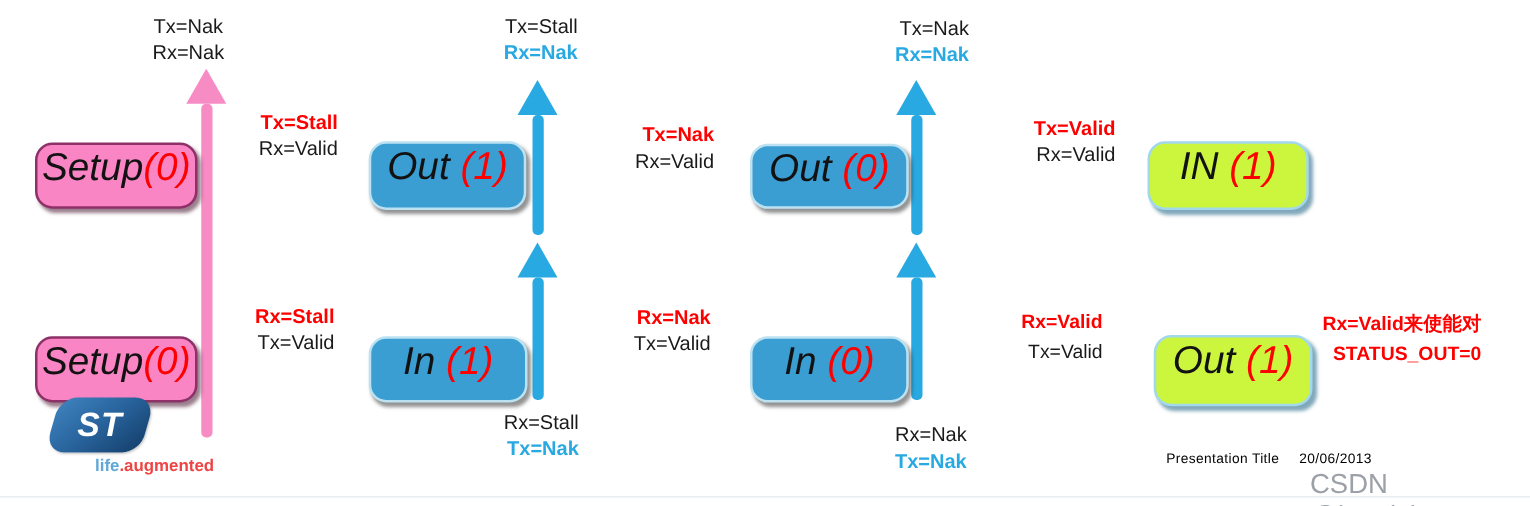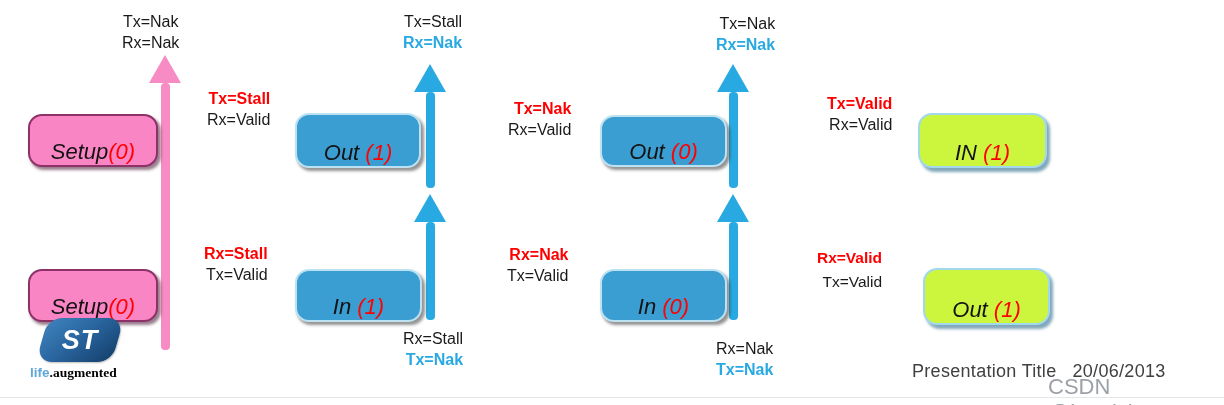--- a/index.html
+++ b/index.html
@@ -3,22 +3,22 @@
 <meta charset="utf-8">
 <style>
   html,body { margin:0; padding:0; background:#fff; }
   #slide {
     position:relative; width:1224px; height:405px; overflow:hidden;
     background:#ffffff; font-family:"Liberation Sans", sans-serif;
   }
 
   
   .box {
-    position:absolute; border-radius:14px; display:flex; align-items:flex-end;
-    justify-content:center; font-style:italic; font-size:22px; color:#121212;
+    position:absolute; border-radius:14px; display:flex; align-items:flex-start;
+    justify-content:center; font-style:italic; font-size:31px; color:#121212;
     white-space:pre; z-index:2;
   }
   .box.pink  { background:#FA85C5; border:2px solid #8E3168; box-shadow:2.5px 3px 3px rgba(70,20,45,.55); }
   .box.blue  { background:#3B9ED2; border:2px solid #BCE2F2; box-shadow:2.5px 3px 3px rgba(40,40,40,.5); }
   .box.green { background:#CCF53E; border:2px solid #A2D8EC; box-shadow:3px 3.5px 3px rgba(45,110,140,.6); }
   .box .num  { color:#FF0000; }
 
   
   .arrow { position:absolute; width:34px; display:flex; flex-direction:column; align-items:center; z-index:1; }
   .arrow .head { width:0; height:0; border-left:16px solid transparent;
@@ -30,37 +30,37 @@
   .arrow.blue .shaft { background:#29A9E1; }
 
   
   .lbl { position:absolute; font-size:16px; line-height:21px; color:#1A1A1A; white-space:nowrap; z-index:5;text-align:right; }
   .lbl .red  { color:#FF0000; font-weight:bold; }
   .lbl .blue { color:#29A9E1; font-weight:bold; }
   .lbl.note { font-size:15.5px; line-height:23.5px; }
 
   
   .footer-line { position:absolute; left:0; top:397px; width:1224px; height:1px; background:#E4E7EA; z-index:0; }
-  .pres { position:absolute; left:912px; top:361px; font-size:18px; color:#404040; letter-spacing:.3px; }
+  .pres { position:absolute; left:933px; top:361px; font-size:11px; color:#000000; letter-spacing:.3px; }
   .pres .date { margin-left:16px; }
   .watermark { position:absolute; left:1048px; top:374px; font-size:22px; color:#9CA1A7; }
 
   
   .logo { position:absolute; left:30px; top:318px; width:110px; z-index:3; }
   .logo .pebble {
     width:76px; height:44px; margin-left:12px; transform:skewX(-16deg);
     border-radius:14px 16px 14px 16px;
     background:linear-gradient(135deg,#3F83BE 0%,#2A66A0 45%,#143F6B 100%);
     display:flex; align-items:center; justify-content:center;
     box-shadow:1px 1px 2px rgba(0,0,0,.25);
   }
   .logo .st { transform:skewX(16deg); color:#fff; font-style:italic; font-weight:bold; font-size:27px; letter-spacing:1px; }
   .logo .tagline { margin-top:3px; font-size:13.5px; font-weight:bold; white-space:nowrap; }
-  .logo .tl-life { color:#5FA8D8; }
-  .logo .tl-rest { color:#000000;font-family:Liberation Serif, serif; }
+  .logo .tl-life { color:#5FA8D8;margin-left:46px; }
+  .logo .tl-rest { color:#ef4444; }
 </style>
 </head>
 <body>
 
 <div id="slide">
 
   <div class="arrow pink" style="left:148px; top:55px; height:295px;">
     <div class="head"></div>
     <div class="shaft"></div>
   </div>
@@ -147,20 +147,22 @@
   <div class="lbl" style="left:507px; top:244px;">
     <div class="red">Rx=Nak</div>
     <div>Tx=Valid</div>
   </div>
   <div class="lbl note" style="left:817px; top:246px;">
     <div class="red">Rx=Valid</div>
     <div>Tx=Valid</div>
   </div>
 
   <div class="lbl note" style="left:1058px; top:248px;">
+    <div class="red">Rx=Valid来使能对</div>
+    <div class="red">STATUS_OUT=0</div>
   </div>
 
   <div class="logo">
     <div class="pebble">
       <span class="st">ST</span>
     </div>
     <div class="tagline">
       <span class="tl-life">life</span><span class="tl-rest">.augmented</span>
     </div>
   </div>

